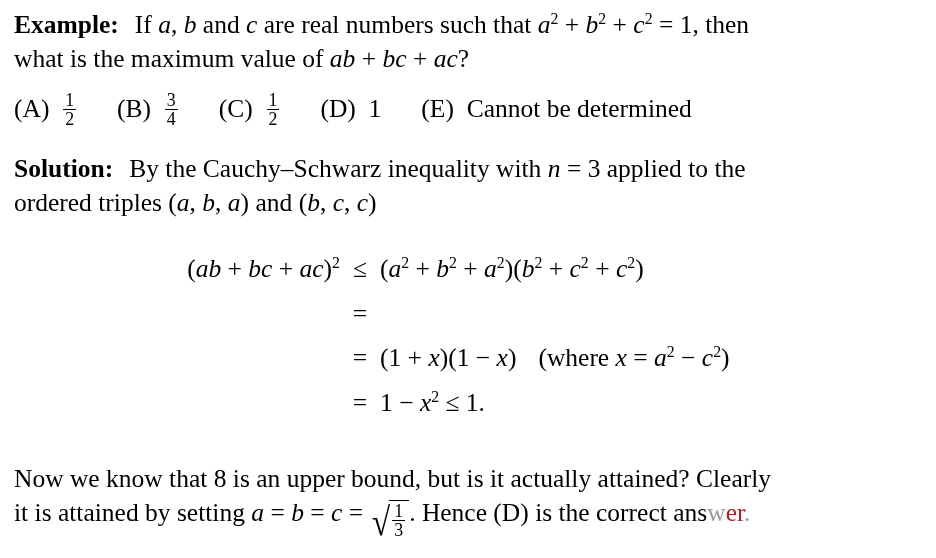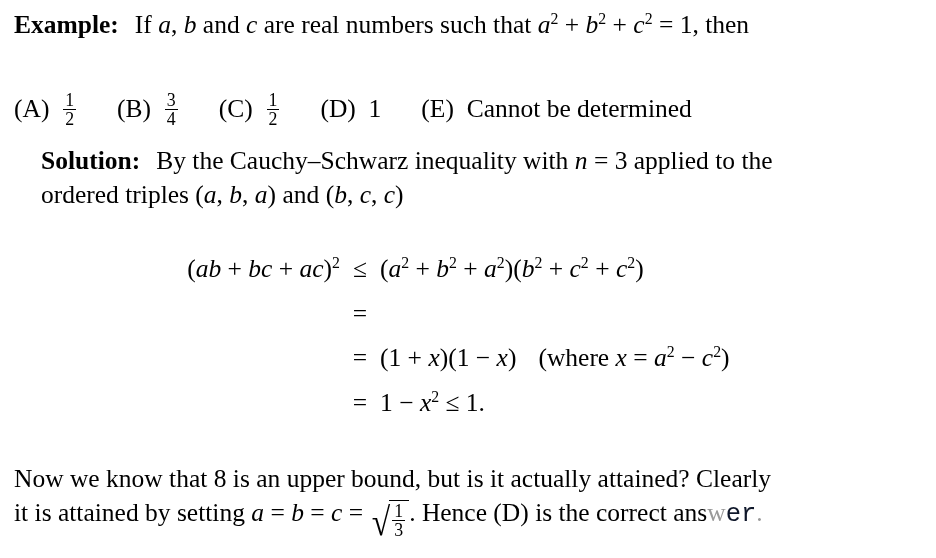--- a/index.html
+++ b/index.html
@@ -109,42 +109,43 @@
     text-align: center;
     white-space: nowrap;
   }
   .eqrow .rhs {
     white-space: nowrap;
     text-align: left;
   }
   .where { display: inline-block; margin-left: 22px; }
 
   .faded { color: #9a9a9a; }
-  .faded2 { color: #0f172a; font-family: Liberation Mono, monospace; }
+  .faded2 { color: #b91c1c; }
 </style>
 </head>
 <body>
 
 <div class="page">
 
   <div class="block para" style="top: 8px;">
     <span class="lbl">Example:</span><span class="gap-sm"></span><span>If</span>
     <i class="v">a</i>, <i class="v">b</i>
     <span>and</span>
     <i class="v">c</i>
     <span>are real numbers such that</span>
     <span><i class="v">a</i><sup class="ex">2</sup> + <i class="v">b</i><sup class="ex">2</sup> + <i class="v">c</i><sup class="ex">2</sup> = 1</span><span>, then</span>
     <br>
+    <span>what is the maximum value of <i class="v">ab</i> + <i class="v">bc</i> + <i class="v">ac</i>?</span>
   </div>
 
   <div class="block choices" style="top: 91px;">
     <span class="choice"><span>(A)</span>&nbsp;&nbsp;<span class="frac"><span class="num">1</span><span class="den">2</span></span></span><span class="gap-lg"></span><span class="choice"><span>(B)</span>&nbsp;&nbsp;<span class="frac"><span class="num">3</span><span class="den">4</span></span></span><span class="gap-lg"></span><span class="choice"><span>(C)</span>&nbsp;&nbsp;<span class="frac"><span class="num">1</span><span class="den">2</span></span></span><span class="gap-lg"></span><span class="choice"><span>(D)</span>&nbsp;&nbsp;<span>1</span></span><span class="gap-lg"></span><span class="choice"><span>(E)</span>&nbsp;&nbsp;<span>Cannot be determined</span></span>
   </div>
 
-  <div class="block para" style="top: 144px; margin-left: 27px;">
+  <div class="block para" style="top: 152px;">
     <span class="lbl">Solution:</span><span class="gap-sm"></span><span>By the Cauchy–Schwarz inequality with <i class="v">n</i> = 3 applied to the</span>
     <br>
     <span>ordered triples (<i class="v">a</i>, <i class="v">b</i>, <i class="v">a</i>) and (<i class="v">b</i>, <i class="v">c</i>, <i class="v">c</i>)</span>
   </div>
 
   <div class="block display-math" style="top: 256px; left: 60px;">
 
     <div class="eqrow">
       <div class="lhs">(<i class="v">ab</i> + <i class="v">bc</i> + <i class="v">ac</i>)<sup class="ex">2</sup></div>
       <div class="rel">≤</div>

